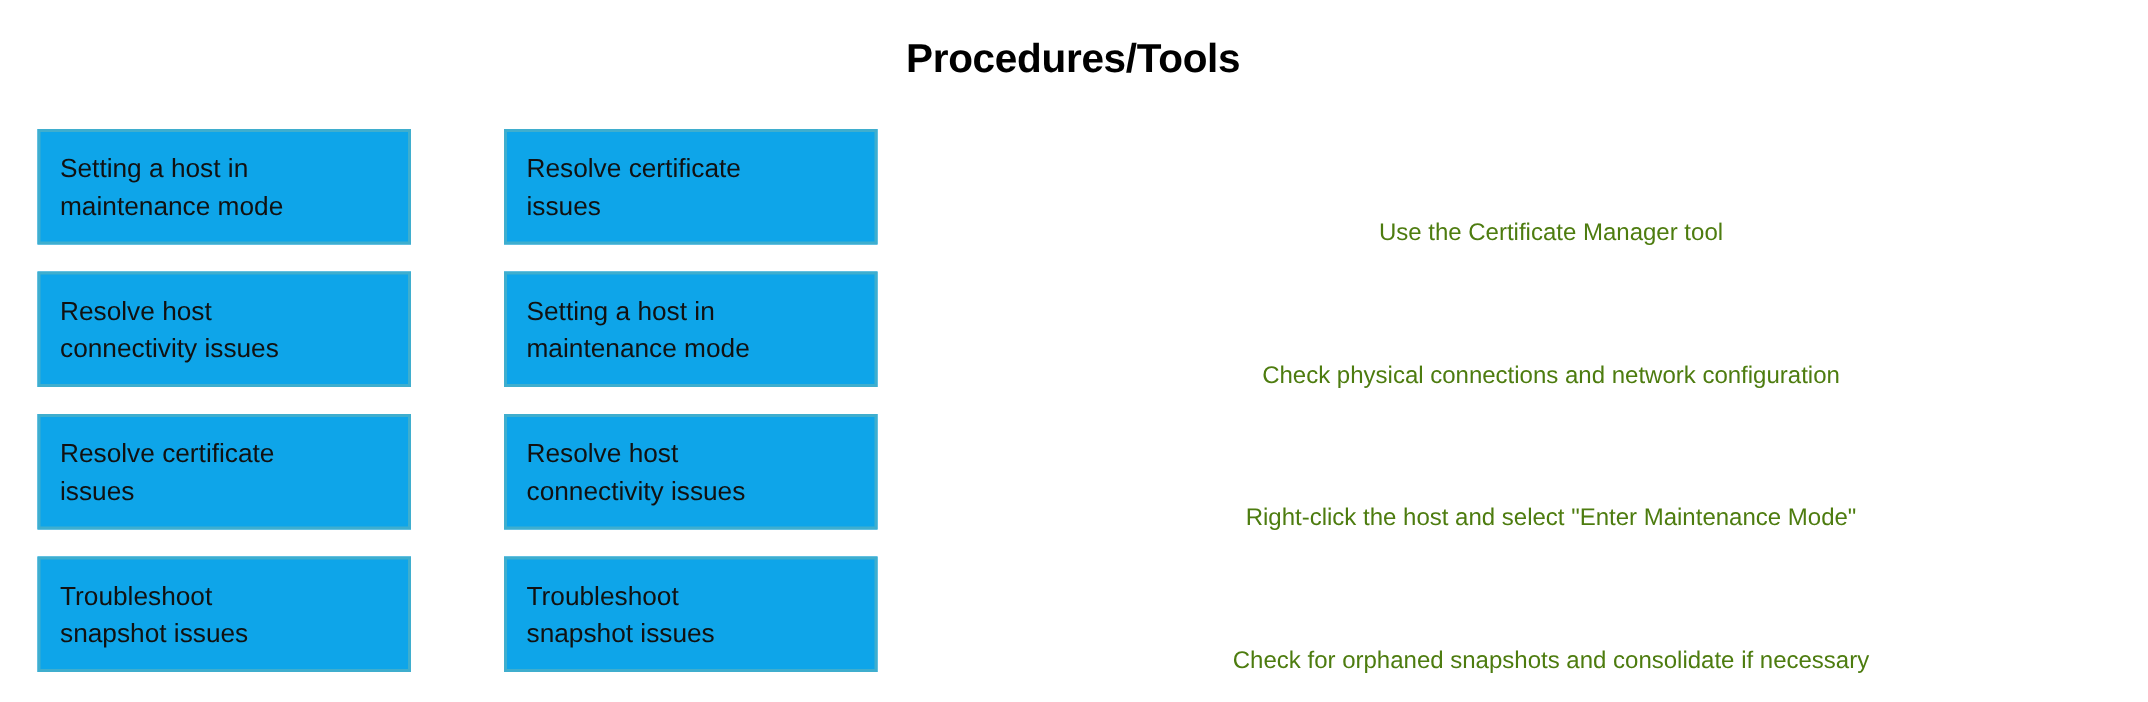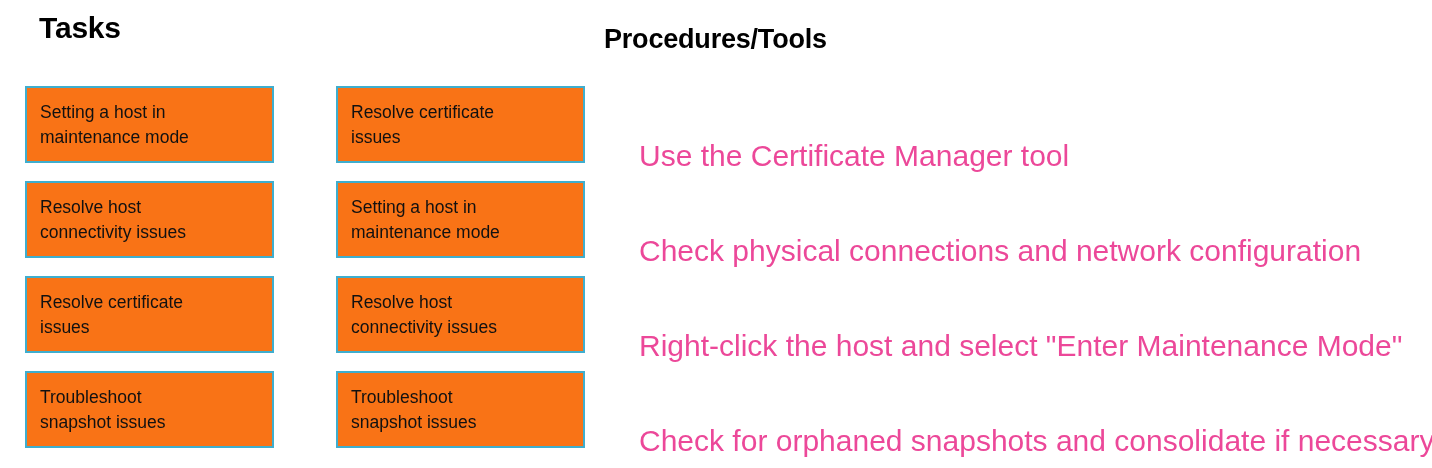--- a/index.html
+++ b/index.html
@@ -49,21 +49,21 @@
     width: 249px;
   }
   #task-column-left  { left: 25px; }
   #task-column-right { left: 336px; }
 
   .task-box {
     box-sizing: border-box;
     width: 249px;
     height: 77px;
     border: 2px solid #3FAECE;
-    background: #f97316;
+    background: #0ea5e9;
     margin-bottom: 18px;
     display: flex;
     align-items: center;
     padding: 0 13px;
   }
   .task-box:last-child { margin-bottom: 0; }
 
   .task-label {
     font-size: 17.5px;
     line-height: 25px;
@@ -76,32 +76,32 @@
   #procedures-list {
     position: absolute;
     left: 639px;
     top: 108px;
     width: 790px;
   }
   .procedure-item {
     height: 95px;
     display: flex;
     align-items: center;
-    font-size: 30px;
+    font-size: 16px;
     line-height: 30px;
-    color: #ec4899;
+    color: #4d7c0f;
     white-space: nowrap;
+    justify-content: center;
   }
 </style>
 </head>
 <body>
 
 <div class="page">
 
-  <div class="heading" id="tasks-heading">Tasks</div>
 
   <div class="heading" id="procedures-heading">Procedures/Tools</div>
 
   <div class="task-column" id="task-column-left">
     <div class="task-box">
       <span class="task-label">Setting a host in
 maintenance mode</span>
     </div>
     <div class="task-box">
       <span class="task-label">Resolve host

